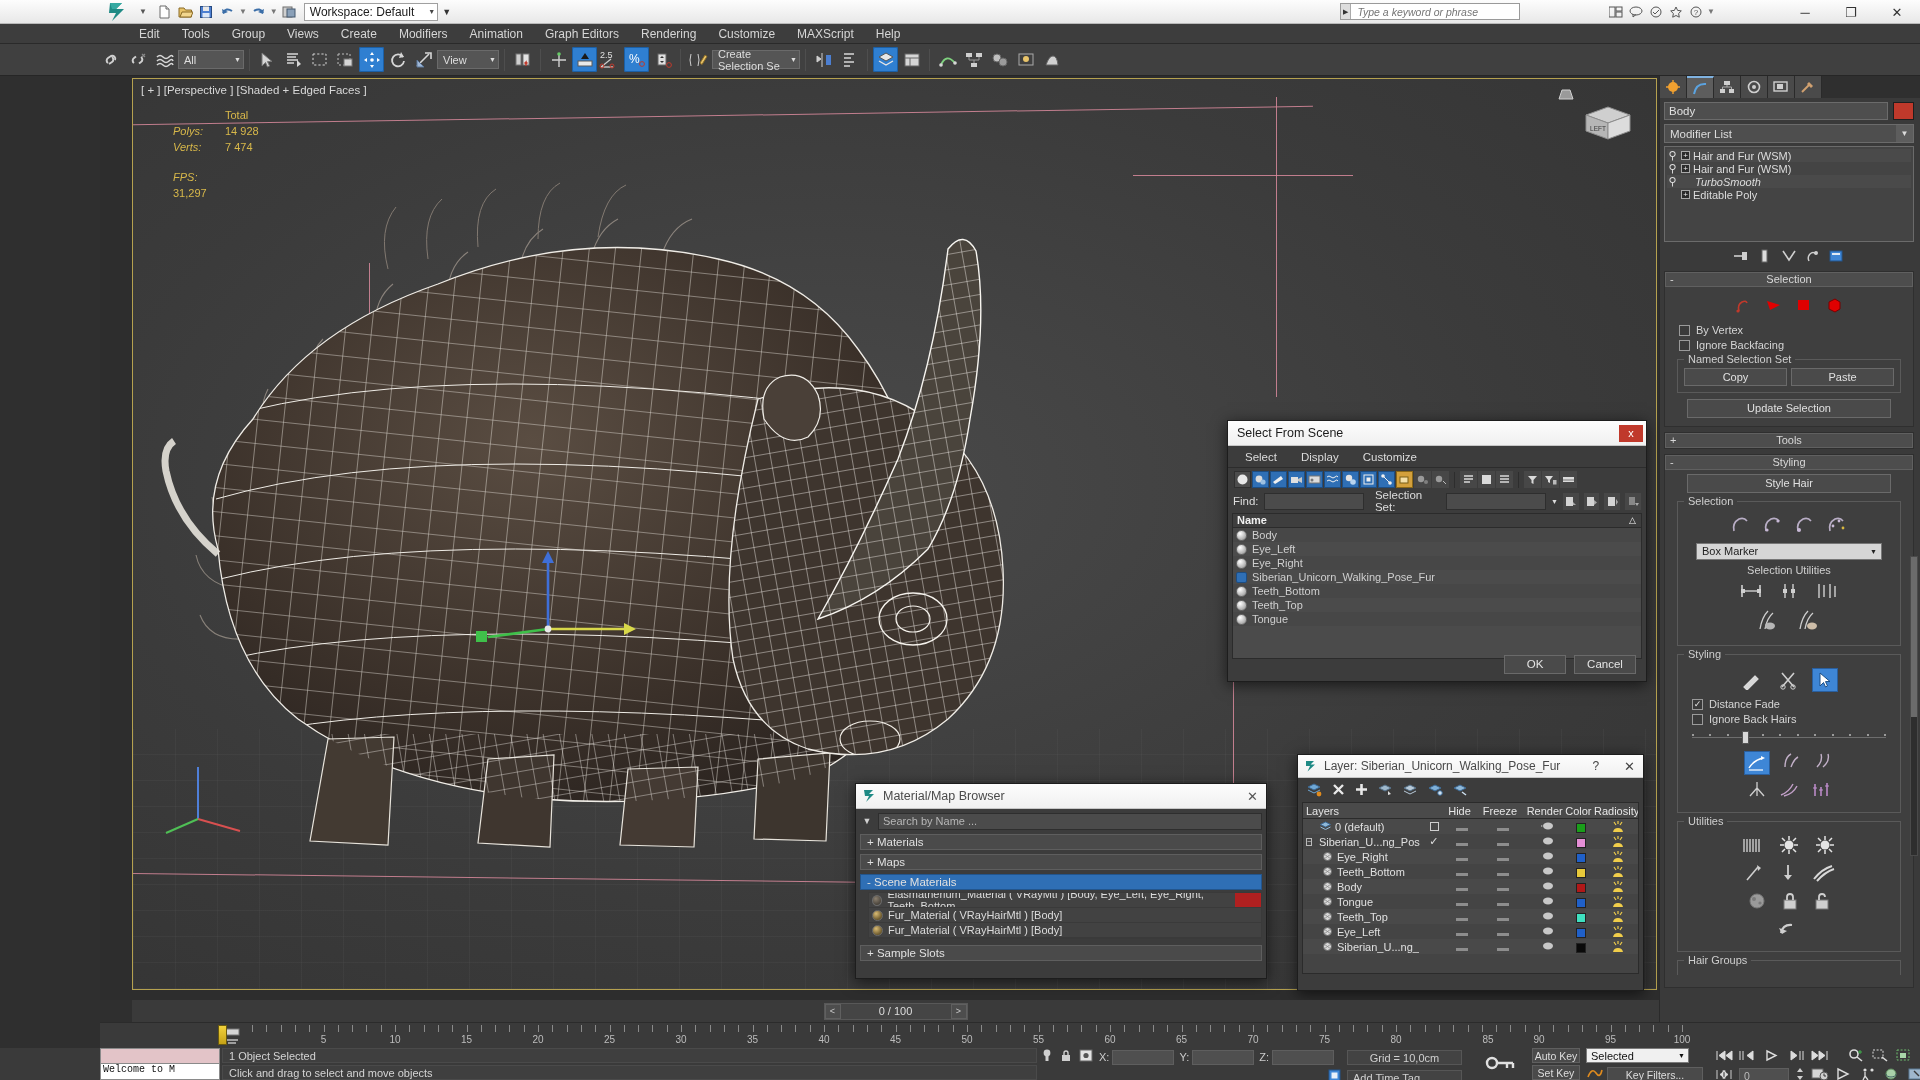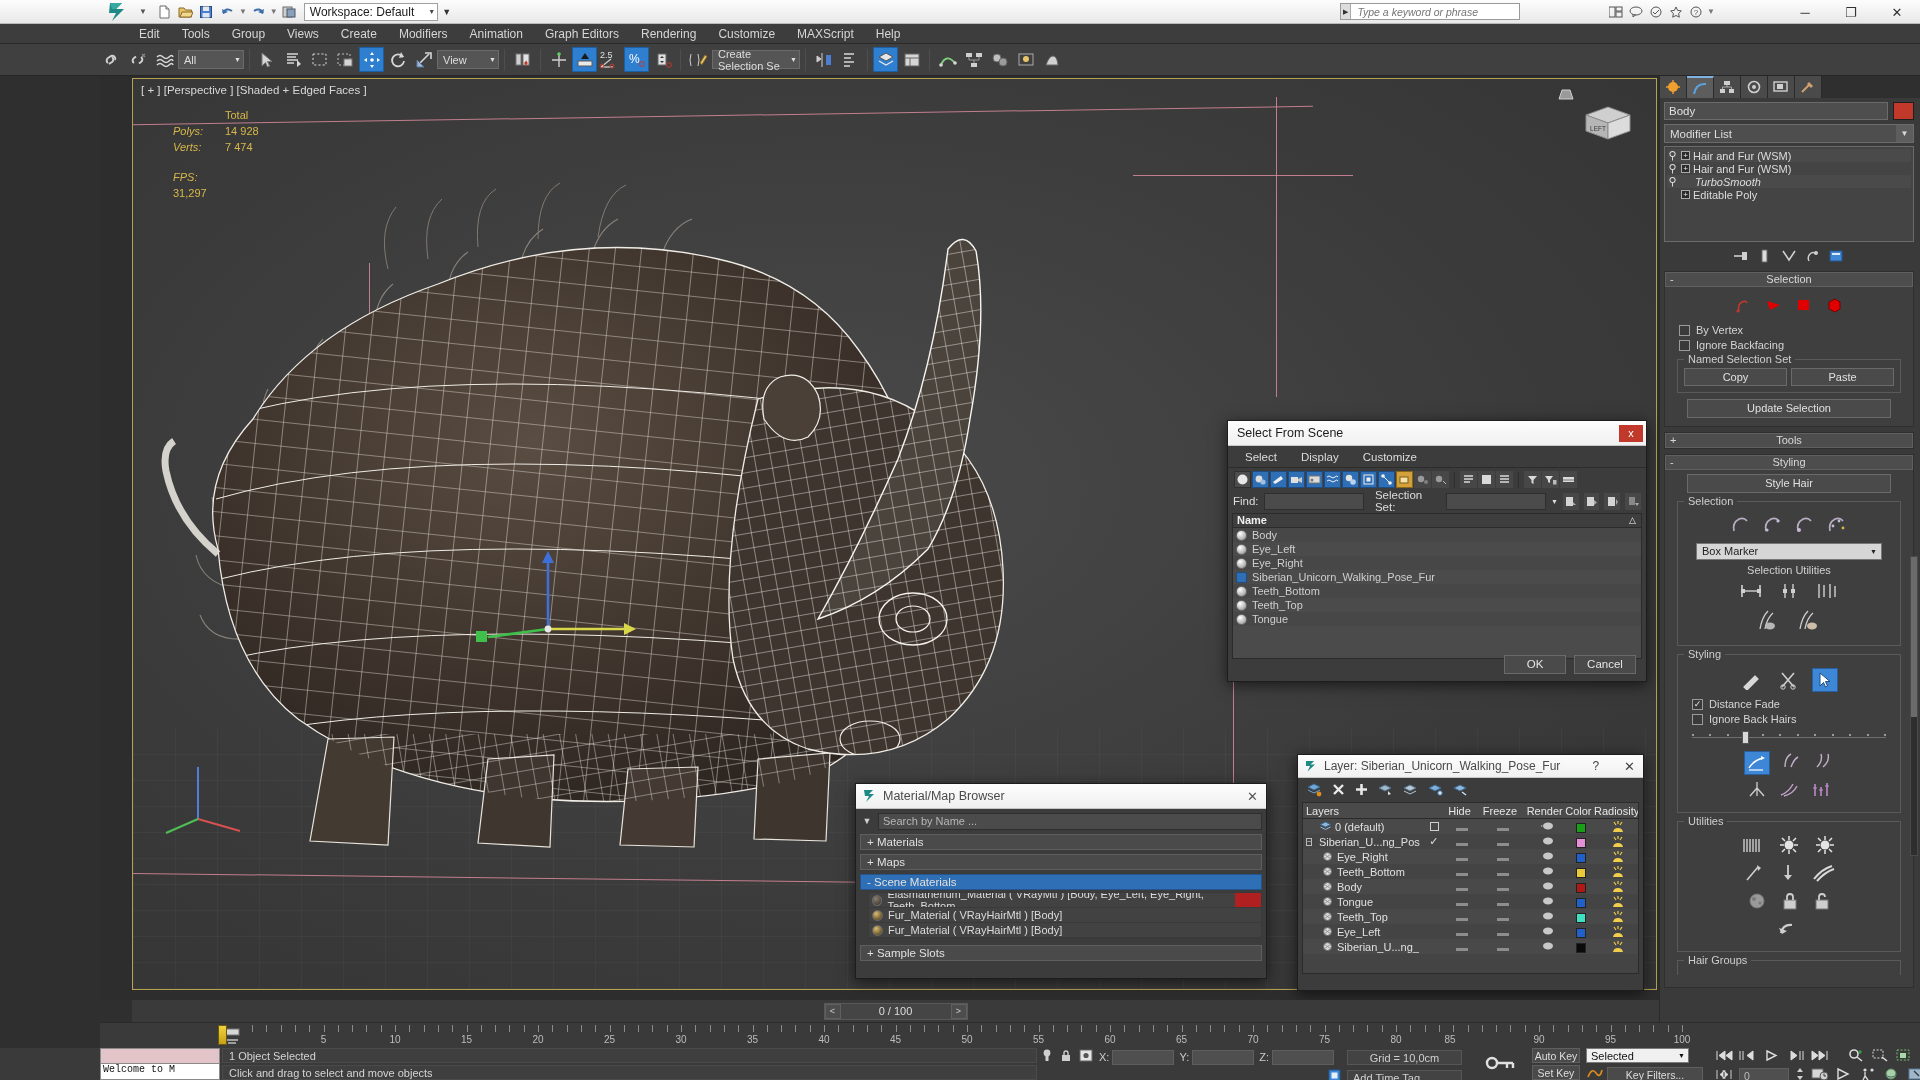--- a/index.html
+++ b/index.html
@@ -1815,21 +1815,21 @@
         <div class="tick" style="left:1101.1px"></div>
         <div class="tick" style="left:1115.4px"></div>
         <div class="tick" style="left:1129.7px"></div>
       <div class="tick" style="left:1144px"></div>
         <div class="ticklbl" style="left:1144px">80</div>
       <div class="tick" style="left:1158.3px"></div>
         <div class="tick" style="left:1172.6px"></div>
         <div class="tick" style="left:1186.9px"></div>
         <div class="tick" style="left:1201.2px"></div>
       <div class="tick" style="left:1215.5px"></div>
-        <div class="ticklbl" style="left:1198px">85</div>
+        <div class="ticklbl" style="left:1236px">85</div>
       <div class="tick" style="left:1229.8px"></div>
         <div class="tick" style="left:1244.1px"></div>
         <div class="tick" style="left:1258.4px"></div>
         <div class="tick" style="left:1272.7px"></div>
       <div class="tick" style="left:1287px"></div>
         <div class="ticklbl" style="left:1287px">90</div>
       <div class="tick" style="left:1301.3px"></div>
         <div class="tick" style="left:1315.6px"></div>
         <div class="tick" style="left:1329.9px"></div>
         <div class="tick" style="left:1344.2px"></div>

